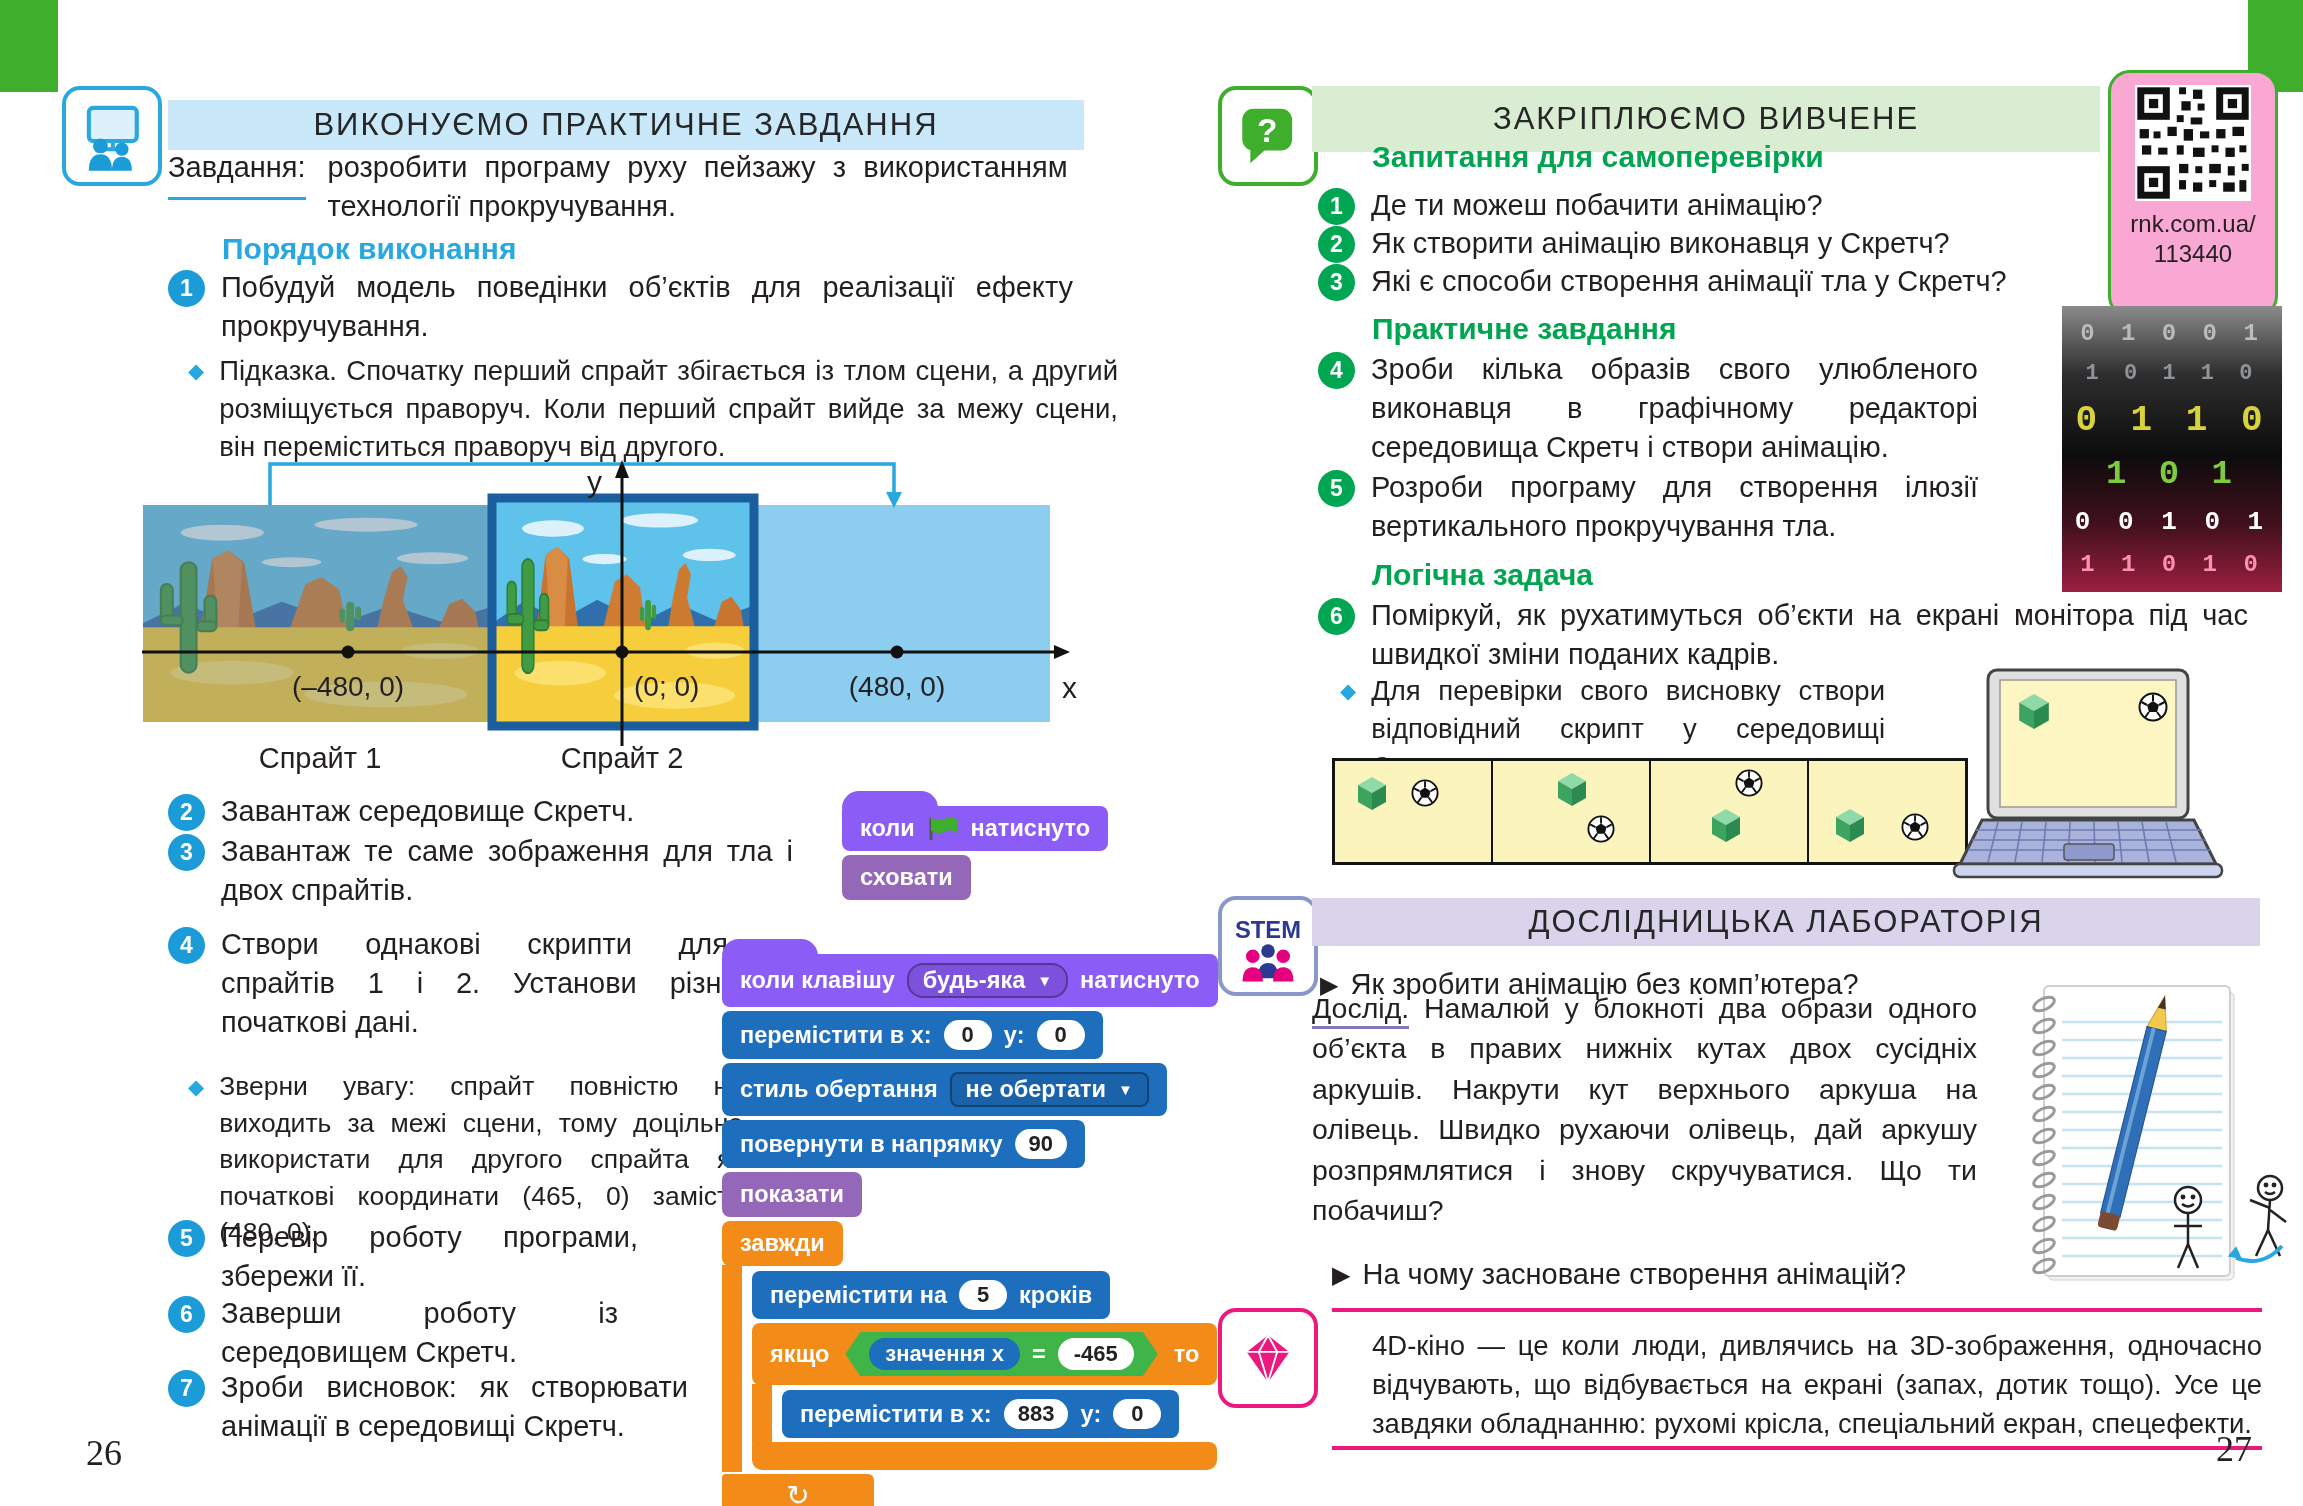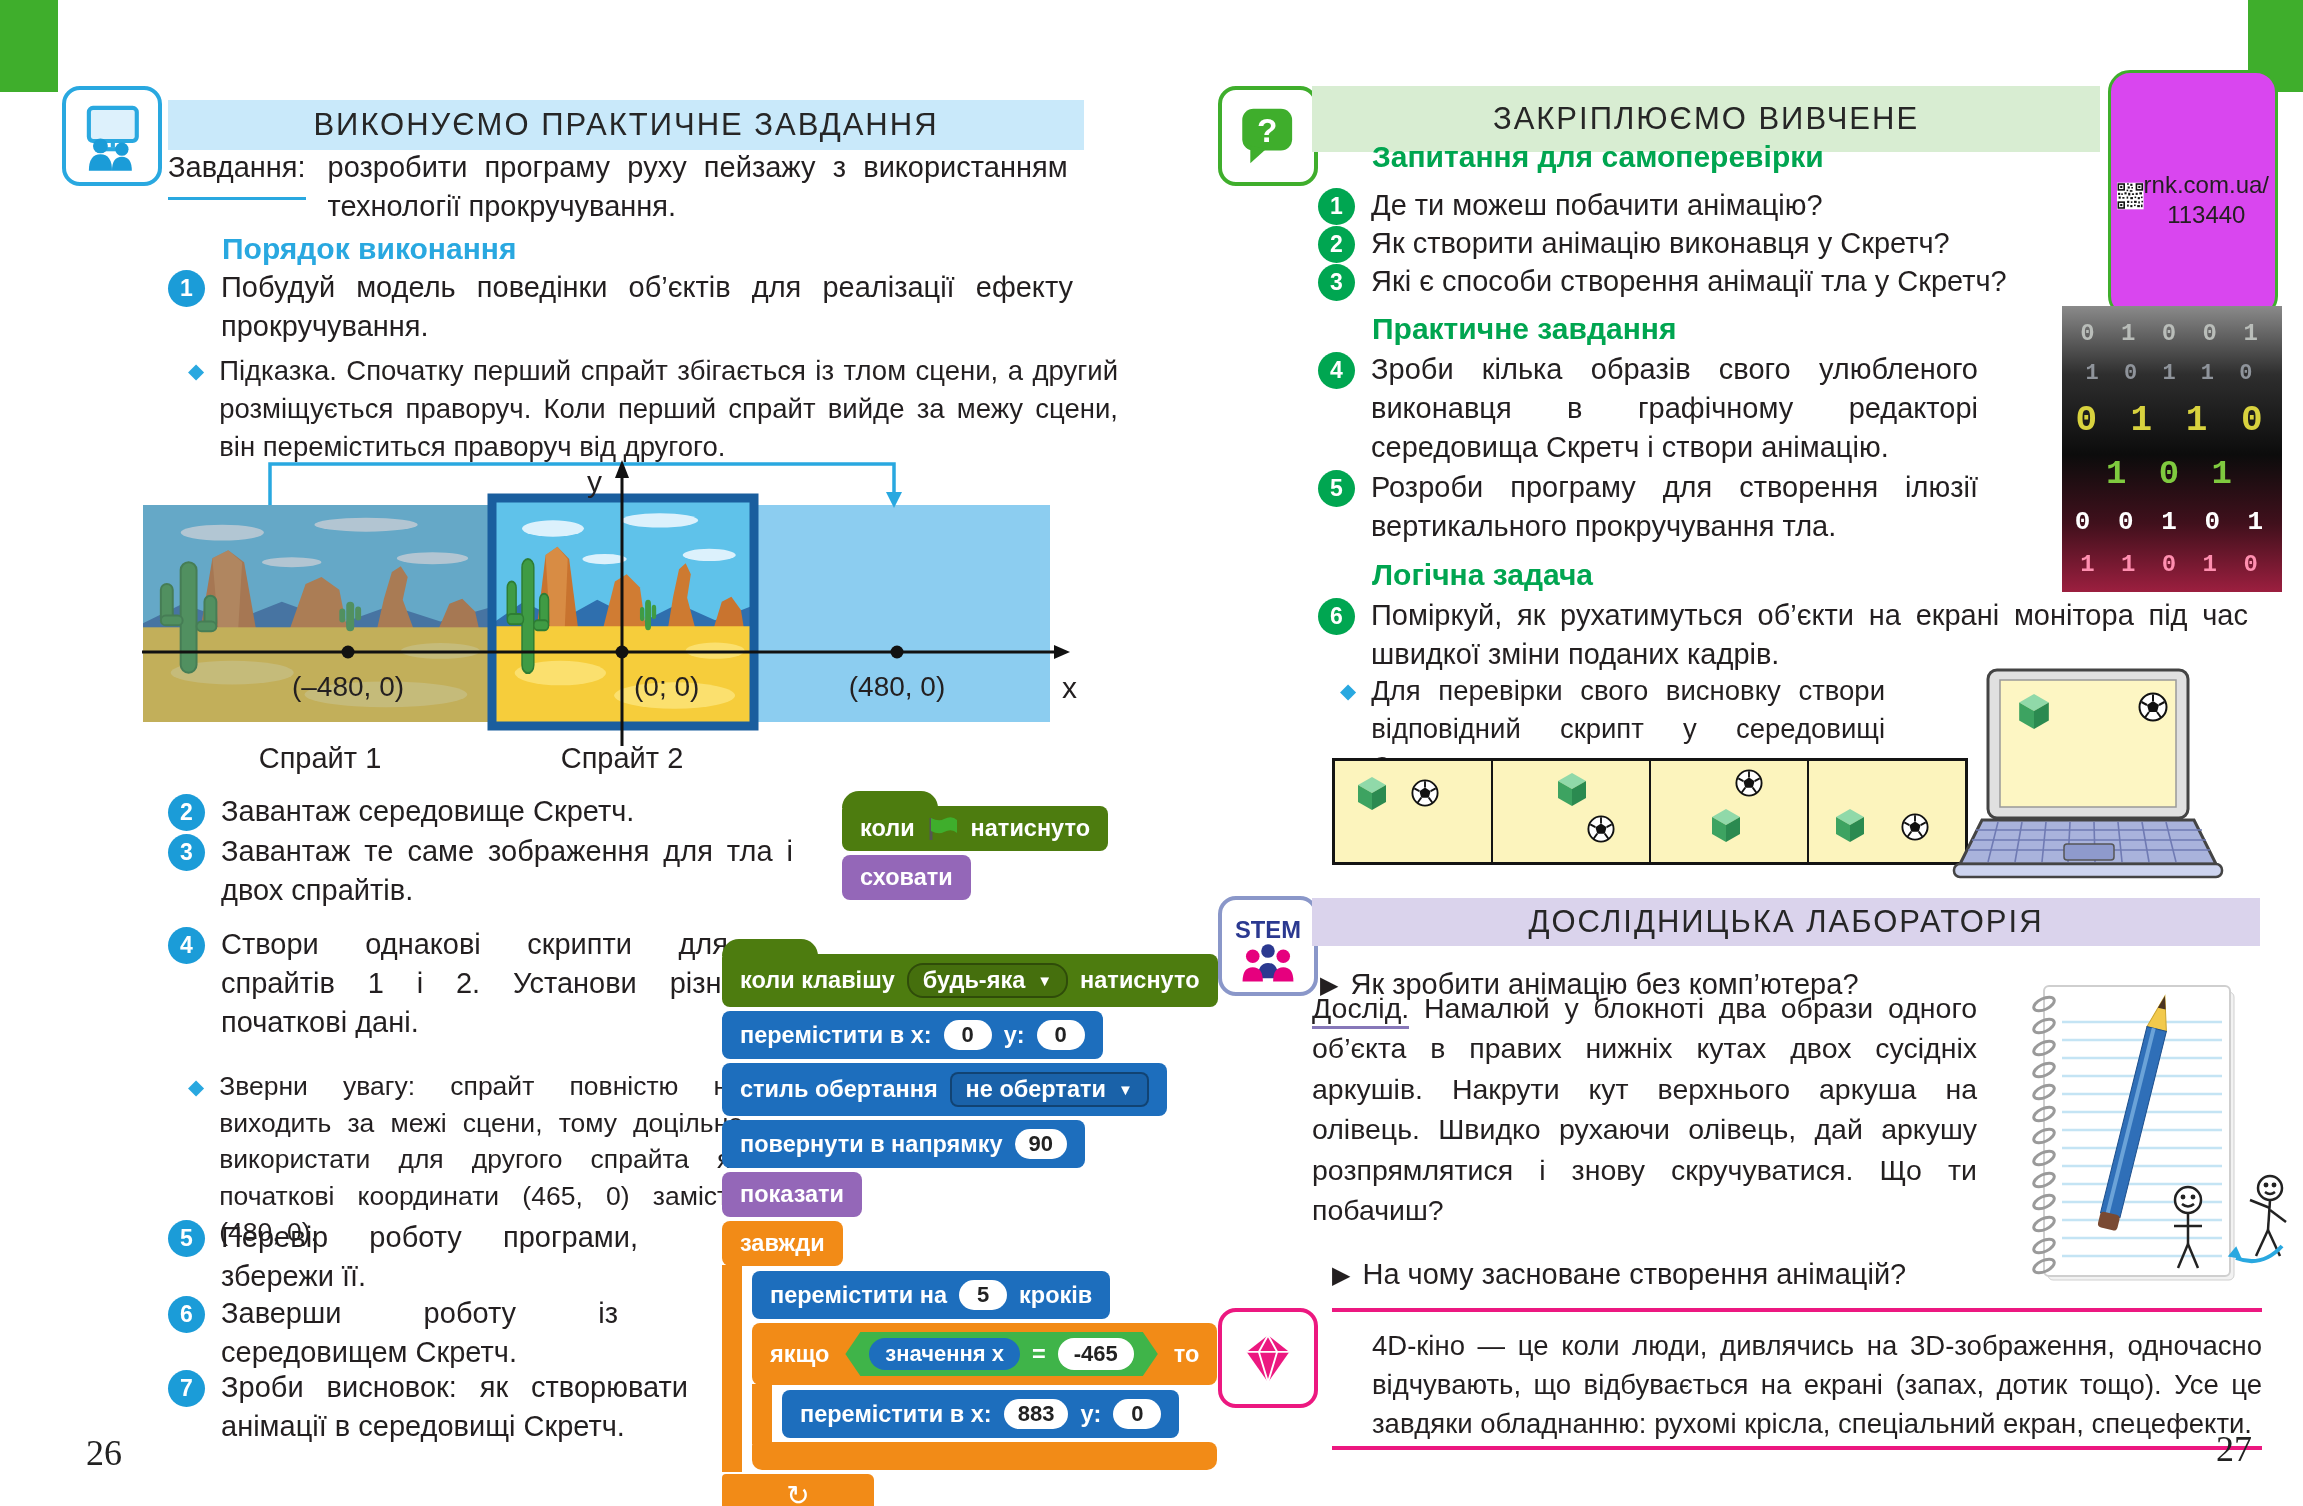--- a/index.html
+++ b/index.html
@@ -47,21 +47,21 @@
   .para{position:absolute;font-size:28.5px;line-height:1.42;text-align:justify}
   .pgnum{position:absolute;font-family:"Liberation Serif",serif;font-size:36px;color:#222}
 
   
   .rule{position:absolute;height:4px;background:#ec1880}
 
   
   .script{position:absolute}
   .sblock{position:relative;color:#fff;font-weight:bold;font-size:23.5px;border-radius:8px;
           padding:9px 18px;width:max-content;display:flex;align-items:center;gap:12px;margin-bottom:4px}
-  .ev{background:#4d7c0f}
+  .ev{background:#8b5cf6}
   .mo{background:#1d6ebd}
   .lo{background:#9467b8}
   .co{background:#f28b17}
   .hat{margin-top:18px;border-top-left-radius:4px}
   .hat::before{content:"";position:absolute;top:-15px;left:0;width:96px;height:17px;
                border-radius:48px 48px 0 0;background:inherit}
   .oval{background:#fff;color:#222;border-radius:999px;padding:2px 14px;font-size:22px;
         min-width:20px;text-align:center;font-weight:bold}
   .ovar{background:#1d6ebd;color:#fff;border-radius:999px;padding:3px 16px;font-size:22px;font-weight:bold}
   .dd{border:2px solid rgba(0,0,0,.32);background:rgba(0,0,0,.10);border-radius:16px;
@@ -97,22 +97,22 @@
           background:linear-gradient(180deg,#8a8a8a,#2e2e2e 24%,#0c0c0c 52%,#40101c 76%,#9c1f3f 100%)}
   .brow{white-space:nowrap;letter-spacing:6px;text-align:center}
   .brow:nth-child(1){color:#b9bdb9;font-size:24px}
   .brow:nth-child(2){color:#8f949b;font-size:22px}
   .brow:nth-child(3){color:#d8d23e;font-size:36px}
   .brow:nth-child(4){color:#7fca3f;font-size:34px}
   .brow:nth-child(5){color:#ffffff;font-size:26px}
   .brow:nth-child(6){color:#ff8fb0;font-size:24px}
 
   
-  .qrbox{position:absolute;border:3px solid #3fae2c;border-radius:22px;background:#d946ef;
-         display:flex;flex-direction:row;align-items:center;padding:12px 6px 8px}
+  .qrbox{position:absolute;border:3px solid #3fae2c;border-radius:22px;background:#f9a8d4;
+         display:flex;flex-direction:column;align-items:center;padding:12px 6px 8px}
   .qrtext{font-size:24px;line-height:1.25;text-align:center;margin-top:8px}
 </style>
 </head>
 <body>
 
 <div class="spread">
 
   <svg width="0" height="0" style="position:absolute" aria-hidden="true">
     <defs>
       <symbol id="desert" viewBox="0 0 350 220" preserveAspectRatio="none">

